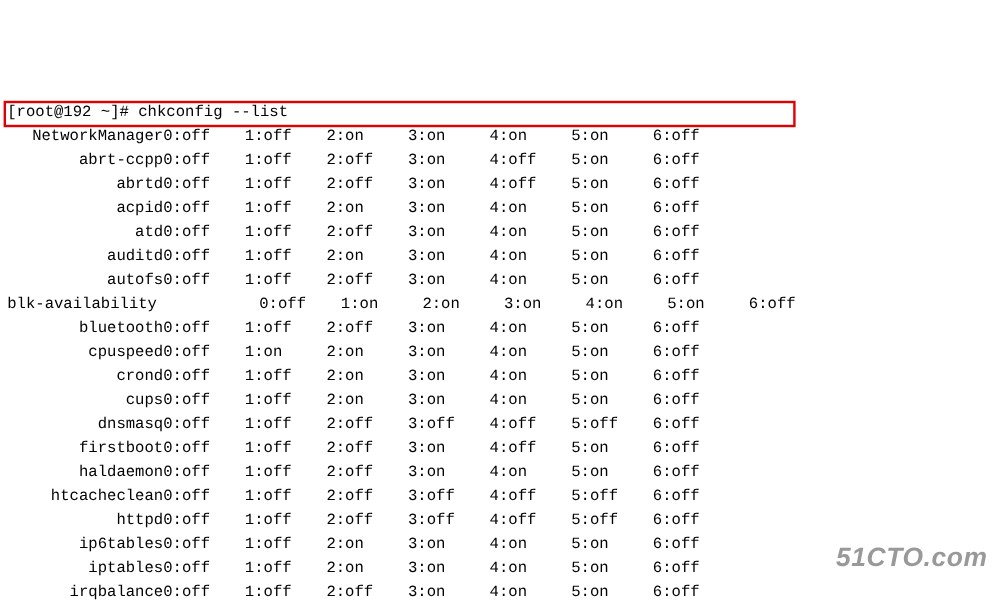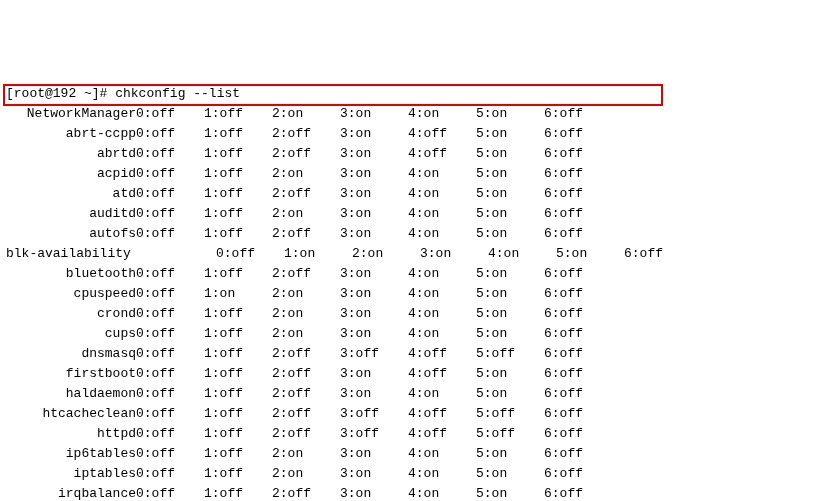--- a/index.html
+++ b/index.html
@@ -51,16 +51,17 @@
 </head>
 <body>
 
 
 
 <div class="term" id="term"><span class="row">[root@192 ~]# chkconfig --list</span><span class="row"><span class="svc">NetworkManager</span><span class="lvl">0:off</span><span class="lvl">1:off</span><span class="lvl">2:on</span><span class="lvl">3:on</span><span class="lvl">4:on</span><span class="lvl">5:on</span><span class="lvl">6:off</span></span><span class="row"><span class="svc">abrt-ccpp</span><span class="lvl">0:off</span><span class="lvl">1:off</span><span class="lvl">2:off</span><span class="lvl">3:on</span><span class="lvl">4:off</span><span class="lvl">5:on</span><span class="lvl">6:off</span></span><span class="row"><span class="svc">abrtd</span><span class="lvl">0:off</span><span class="lvl">1:off</span><span class="lvl">2:off</span><span class="lvl">3:on</span><span class="lvl">4:off</span><span class="lvl">5:on</span><span class="lvl">6:off</span></span><span class="row"><span class="svc">acpid</span><span class="lvl">0:off</span><span class="lvl">1:off</span><span class="lvl">2:on</span><span class="lvl">3:on</span><span class="lvl">4:on</span><span class="lvl">5:on</span><span class="lvl">6:off</span></span><span class="row"><span class="svc">atd</span><span class="lvl">0:off</span><span class="lvl">1:off</span><span class="lvl">2:off</span><span class="lvl">3:on</span><span class="lvl">4:on</span><span class="lvl">5:on</span><span class="lvl">6:off</span></span><span class="row"><span class="svc">auditd</span><span class="lvl">0:off</span><span class="lvl">1:off</span><span class="lvl">2:on</span><span class="lvl">3:on</span><span class="lvl">4:on</span><span class="lvl">5:on</span><span class="lvl">6:off</span></span><span class="row"><span class="svc">autofs</span><span class="lvl">0:off</span><span class="lvl">1:off</span><span class="lvl">2:off</span><span class="lvl">3:on</span><span class="lvl">4:on</span><span class="lvl">5:on</span><span class="lvl">6:off</span></span><span class="row"><span class="svc-w">blk-availability</span><span class="lvl">0:off</span><span class="lvl">1:on</span><span class="lvl">2:on</span><span class="lvl">3:on</span><span class="lvl">4:on</span><span class="lvl">5:on</span><span class="lvl">6:off</span></span><span class="row"><span class="svc">bluetooth</span><span class="lvl">0:off</span><span class="lvl">1:off</span><span class="lvl">2:off</span><span class="lvl">3:on</span><span class="lvl">4:on</span><span class="lvl">5:on</span><span class="lvl">6:off</span></span><span class="row"><span class="svc">cpuspeed</span><span class="lvl">0:off</span><span class="lvl">1:on</span><span class="lvl">2:on</span><span class="lvl">3:on</span><span class="lvl">4:on</span><span class="lvl">5:on</span><span class="lvl">6:off</span></span><span class="row"><span class="svc">crond</span><span class="lvl">0:off</span><span class="lvl">1:off</span><span class="lvl">2:on</span><span class="lvl">3:on</span><span class="lvl">4:on</span><span class="lvl">5:on</span><span class="lvl">6:off</span></span><span class="row"><span class="svc">cups</span><span class="lvl">0:off</span><span class="lvl">1:off</span><span class="lvl">2:on</span><span class="lvl">3:on</span><span class="lvl">4:on</span><span class="lvl">5:on</span><span class="lvl">6:off</span></span><span class="row"><span class="svc">dnsmasq</span><span class="lvl">0:off</span><span class="lvl">1:off</span><span class="lvl">2:off</span><span class="lvl">3:off</span><span class="lvl">4:off</span><span class="lvl">5:off</span><span class="lvl">6:off</span></span><span class="row"><span class="svc">firstboot</span><span class="lvl">0:off</span><span class="lvl">1:off</span><span class="lvl">2:off</span><span class="lvl">3:on</span><span class="lvl">4:off</span><span class="lvl">5:on</span><span class="lvl">6:off</span></span><span class="row"><span class="svc">haldaemon</span><span class="lvl">0:off</span><span class="lvl">1:off</span><span class="lvl">2:off</span><span class="lvl">3:on</span><span class="lvl">4:on</span><span class="lvl">5:on</span><span class="lvl">6:off</span></span><span class="row"><span class="svc">htcacheclean</span><span class="lvl">0:off</span><span class="lvl">1:off</span><span class="lvl">2:off</span><span class="lvl">3:off</span><span class="lvl">4:off</span><span class="lvl">5:off</span><span class="lvl">6:off</span></span><span class="row"><span class="svc">httpd</span><span class="lvl">0:off</span><span class="lvl">1:off</span><span class="lvl">2:off</span><span class="lvl">3:off</span><span class="lvl">4:off</span><span class="lvl">5:off</span><span class="lvl">6:off</span></span><span class="row"><span class="svc">ip6tables</span><span class="lvl">0:off</span><span class="lvl">1:off</span><span class="lvl">2:on</span><span class="lvl">3:on</span><span class="lvl">4:on</span><span class="lvl">5:on</span><span class="lvl">6:off</span></span><span class="row"><span class="svc">iptables</span><span class="lvl">0:off</span><span class="lvl">1:off</span><span class="lvl">2:on</span><span class="lvl">3:on</span><span class="lvl">4:on</span><span class="lvl">5:on</span><span class="lvl">6:off</span></span><span class="row"><span class="svc">irqbalance</span><span class="lvl">0:off</span><span class="lvl">1:off</span><span class="lvl">2:off</span><span class="lvl">3:on</span><span class="lvl">4:on</span><span class="lvl">5:on</span><span class="lvl">6:off</span></span></div>
 
 <div class="highlight-box" id="hlbox" style="left:3px;top:84px;width:660px;height:22px;"></div>
 
 <div class="watermark">
+  <div class="big">51CTO.com</div>
 </div>
 
 
 
 
 </body></html>

